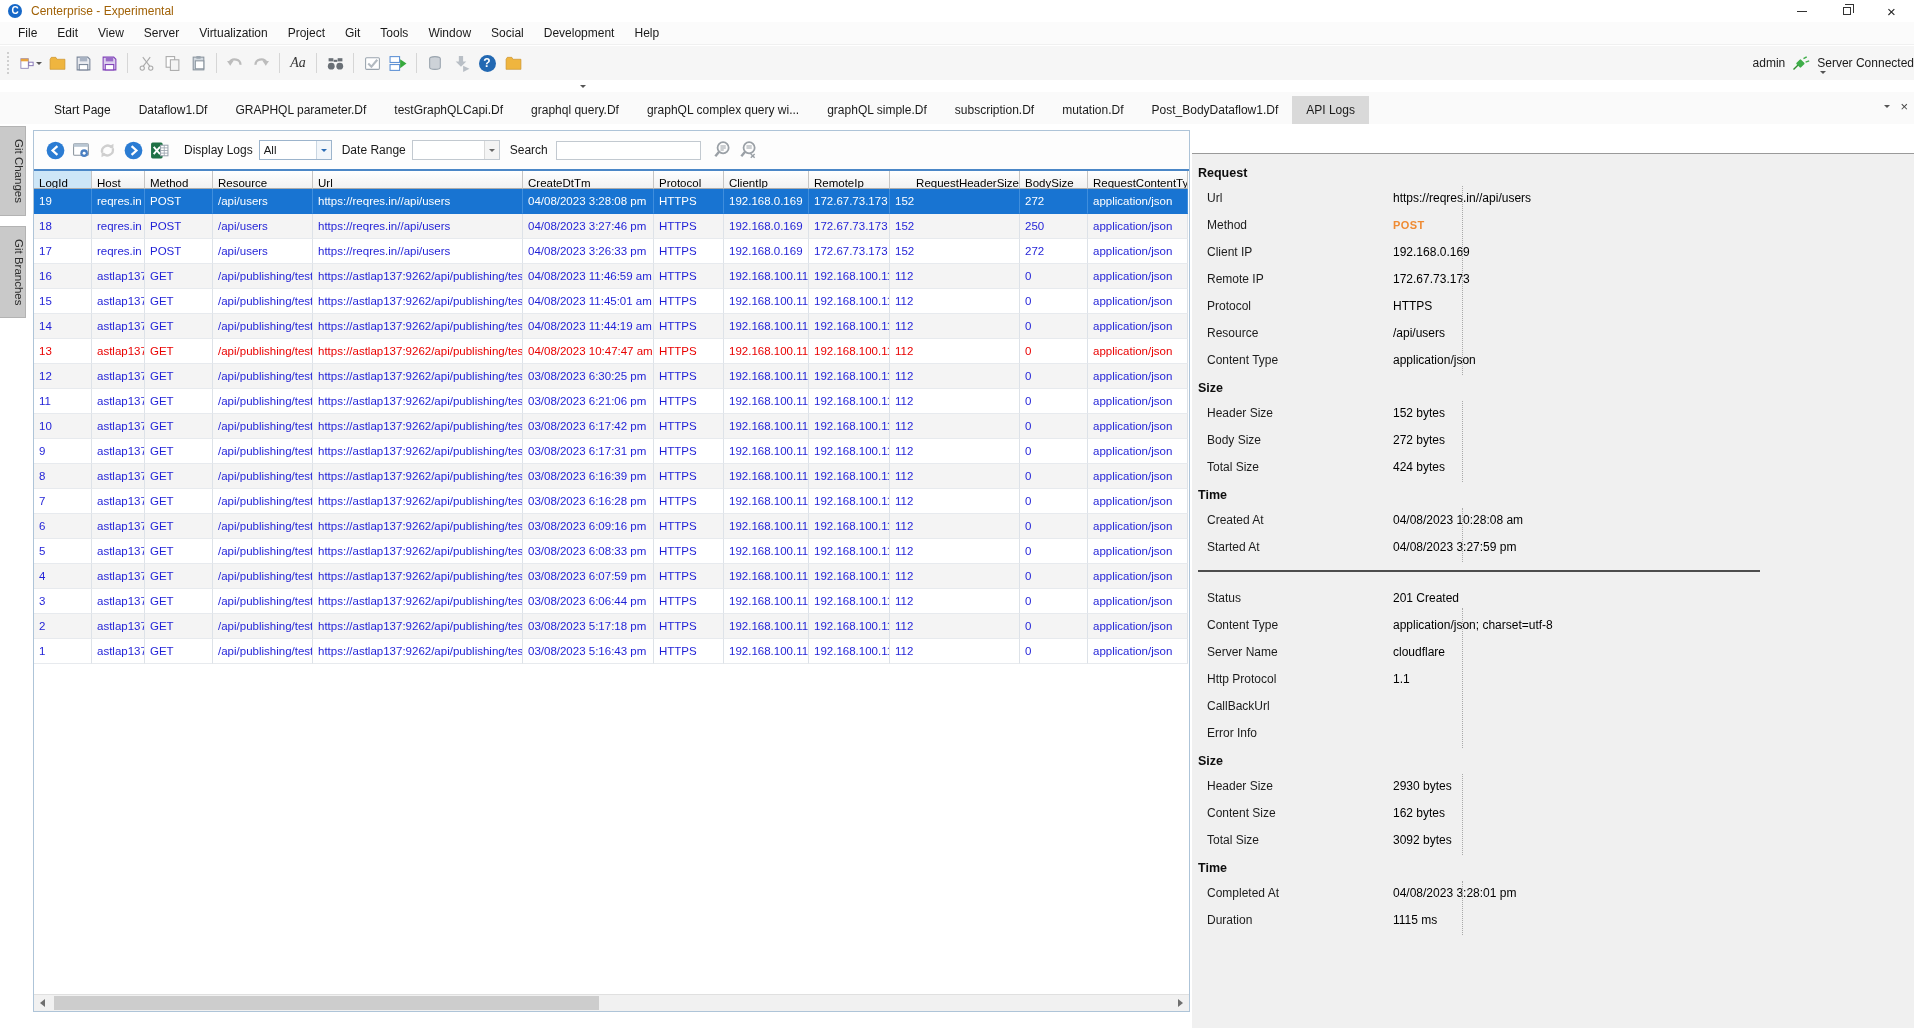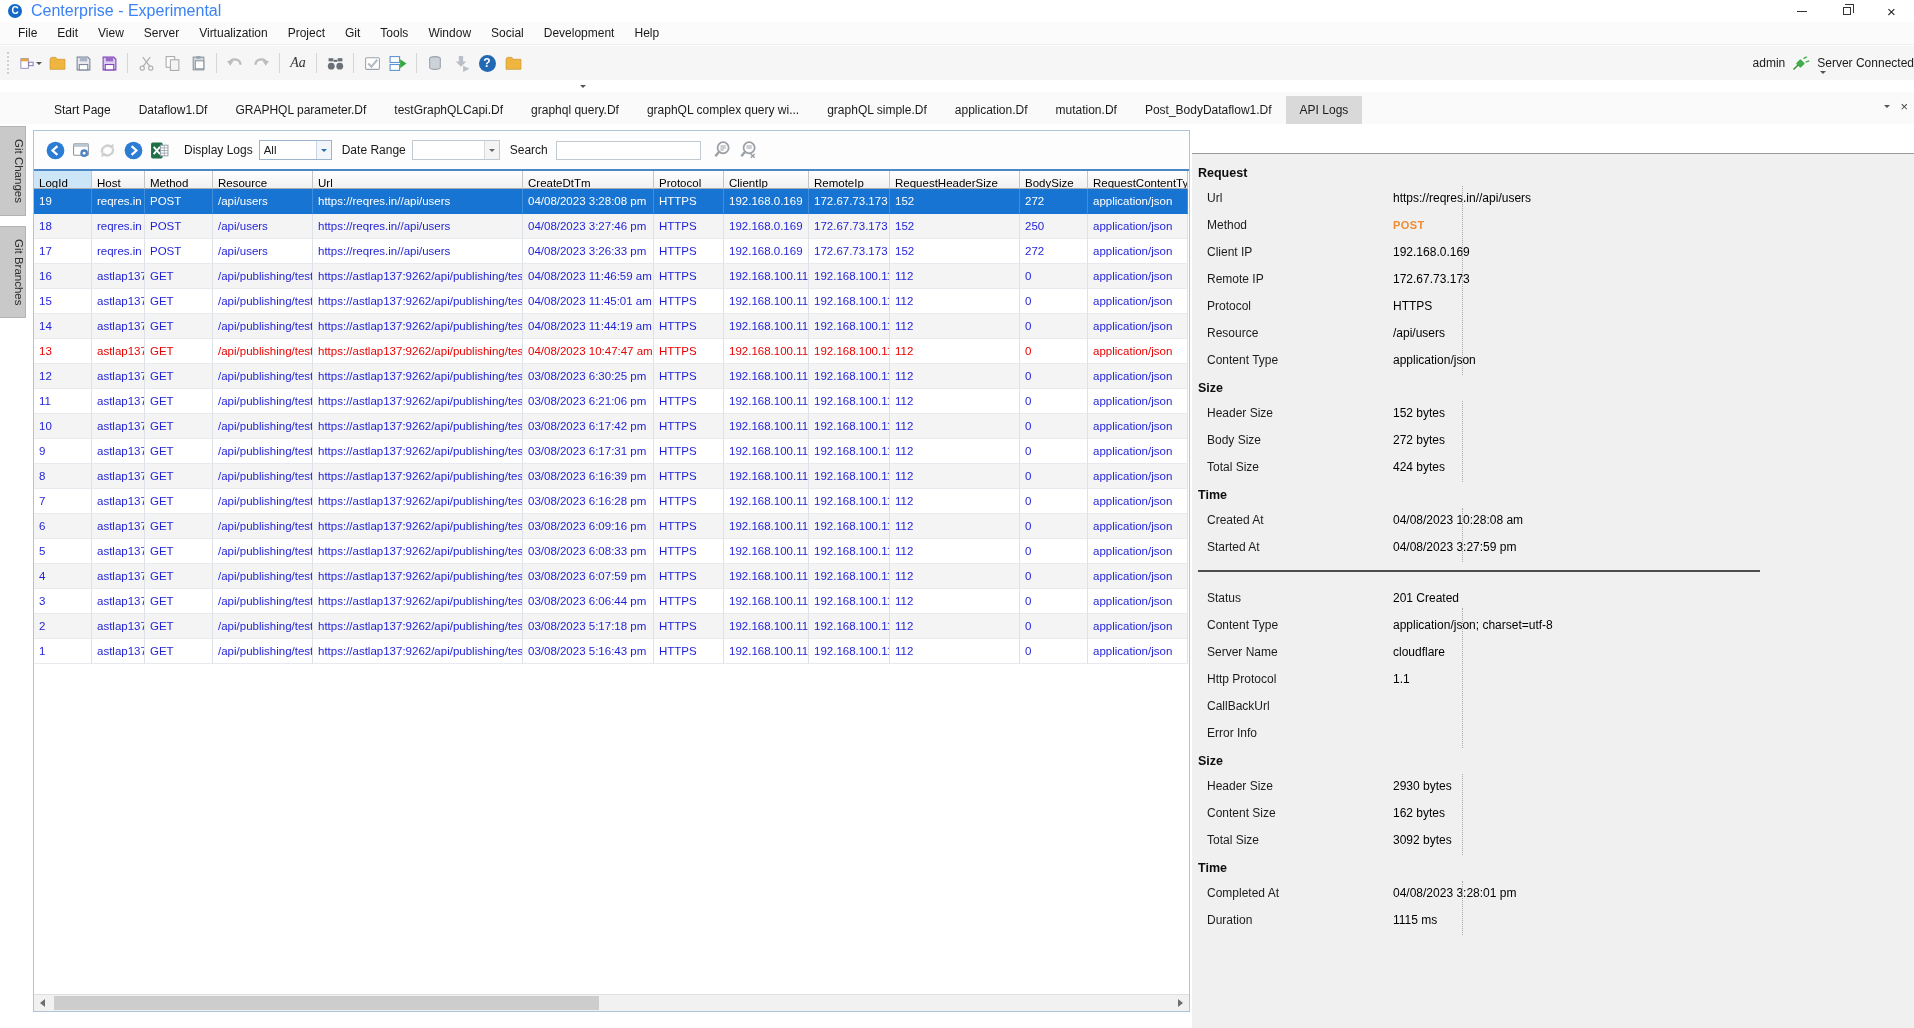--- a/index.html
+++ b/index.html
@@ -3,21 +3,21 @@
 <meta charset="utf-8">
 <style>
   * { margin:0; padding:0; box-sizing:border-box; }
   html,body { width:1914px; height:1028px; overflow:hidden; }
   body { font-family:"Liberation Sans","DejaVu Sans",sans-serif; background:#fff; color:#1a1a1a; }
   .app { position:relative; width:1914px; height:1028px; background:#fff; }
 
   
   .titlebar { position:absolute; top:0; left:0; right:0; height:22px; background:#fff; display:flex; align-items:center; }
   .app-logo { width:14px; height:14px; border-radius:50%; background:#1668c8; color:#fff; font-size:10px; font-weight:bold; text-align:center; line-height:14px; margin:0 9px 0 8px; }
-  .title-text { font-size:16px; color:#3b82f6; }
+  .title-text { font-size:12px; color:#a16207; }
   .win-controls { position:absolute; right:0; top:0; height:22px; display:flex; }
   .win-btn { width:45px; height:22px; display:flex; align-items:center; justify-content:center; }
   .min-glyph { width:10px; height:1px; background:#333; display:block; }
   .restore-glyph { width:8px; height:8px; border:1px solid #333; position:relative; display:block; }
   .restore-glyph::before { content:""; position:absolute; left:1px; top:-4px; width:8px; height:8px; border-top:1px solid #333; border-right:1px solid #333; }
   .close-glyph { font-size:15px; color:#222; line-height:1; }
 
   
   .menubar { position:absolute; top:22px; left:0; right:0; height:23px; background:#fbfbfb; display:flex; align-items:center; padding-left:8px; border-bottom:1px solid #f0f0f0; }
   .menu-item { font-size:12px; color:#1a1a1a; padding:0 10px; height:23px; line-height:23px; }
@@ -280,21 +280,21 @@
   <span class="toolbar-overflow"><span class="caret small"></span></span>
 
   <div class="tabbar" id="tabbar">
       <div class="doc-tab">Start Page</div>
       <div class="doc-tab">Dataflow1.Df</div>
       <div class="doc-tab">GRAPHQL parameter.Df</div>
       <div class="doc-tab">testGraphQLCapi.Df</div>
       <div class="doc-tab">graphql query.Df</div>
       <div class="doc-tab">graphQL complex query wi...</div>
       <div class="doc-tab">graphQL simple.Df</div>
-      <div class="doc-tab">application.Df</div>
+      <div class="doc-tab">subscription.Df</div>
       <div class="doc-tab">mutation.Df</div>
       <div class="doc-tab">Post_BodyDataflow1.Df</div>
       <div class="doc-tab active">API Logs</div>
     </div>
   <div class="tabbar-icons" style="top:100px;">
     <span class="caret small"></span>
     <span class="tab-close">×</span>
   </div>
 
   <div class="main">
@@ -383,21 +383,21 @@
         <div class="grid-header" id="gridheader">
             <div class="hcell first" style="width: 58px;">LogId</div>
             <div class="hcell" style="width: 53px;">Host</div>
             <div class="hcell" style="width: 68px;">Method</div>
             <div class="hcell" style="width: 100px;">Resource</div>
             <div class="hcell" style="width: 210px;">Url</div>
             <div class="hcell" style="width: 131px;">CreateDtTm</div>
             <div class="hcell" style="width: 70px;">Protocol</div>
             <div class="hcell" style="width: 85px;">ClientIp</div>
             <div class="hcell" style="width: 81px;">RemoteIp</div>
-            <div class="hcell" style="width: 130px;">RequestHeaderSize</div>
+            <div class="hcell" style="width: 130px; text-align: right;">RequestHeaderSize</div>
             <div class="hcell" style="width: 68px;">BodySize</div>
             <div class="hcell" style="width: 100px;">RequestContentType</div>
           </div>
         <div id="gridbody">
             <div class="row selected">
               <div class="cell" style="width: 58px;">19</div>
               <div class="cell" style="width: 53px;">reqres.in</div>
               <div class="cell" style="width: 68px;">POST</div>
               <div class="cell" style="width: 100px;">/api/users</div>
               <div class="cell" style="width: 210px;">https://reqres.in//api/users</div>

